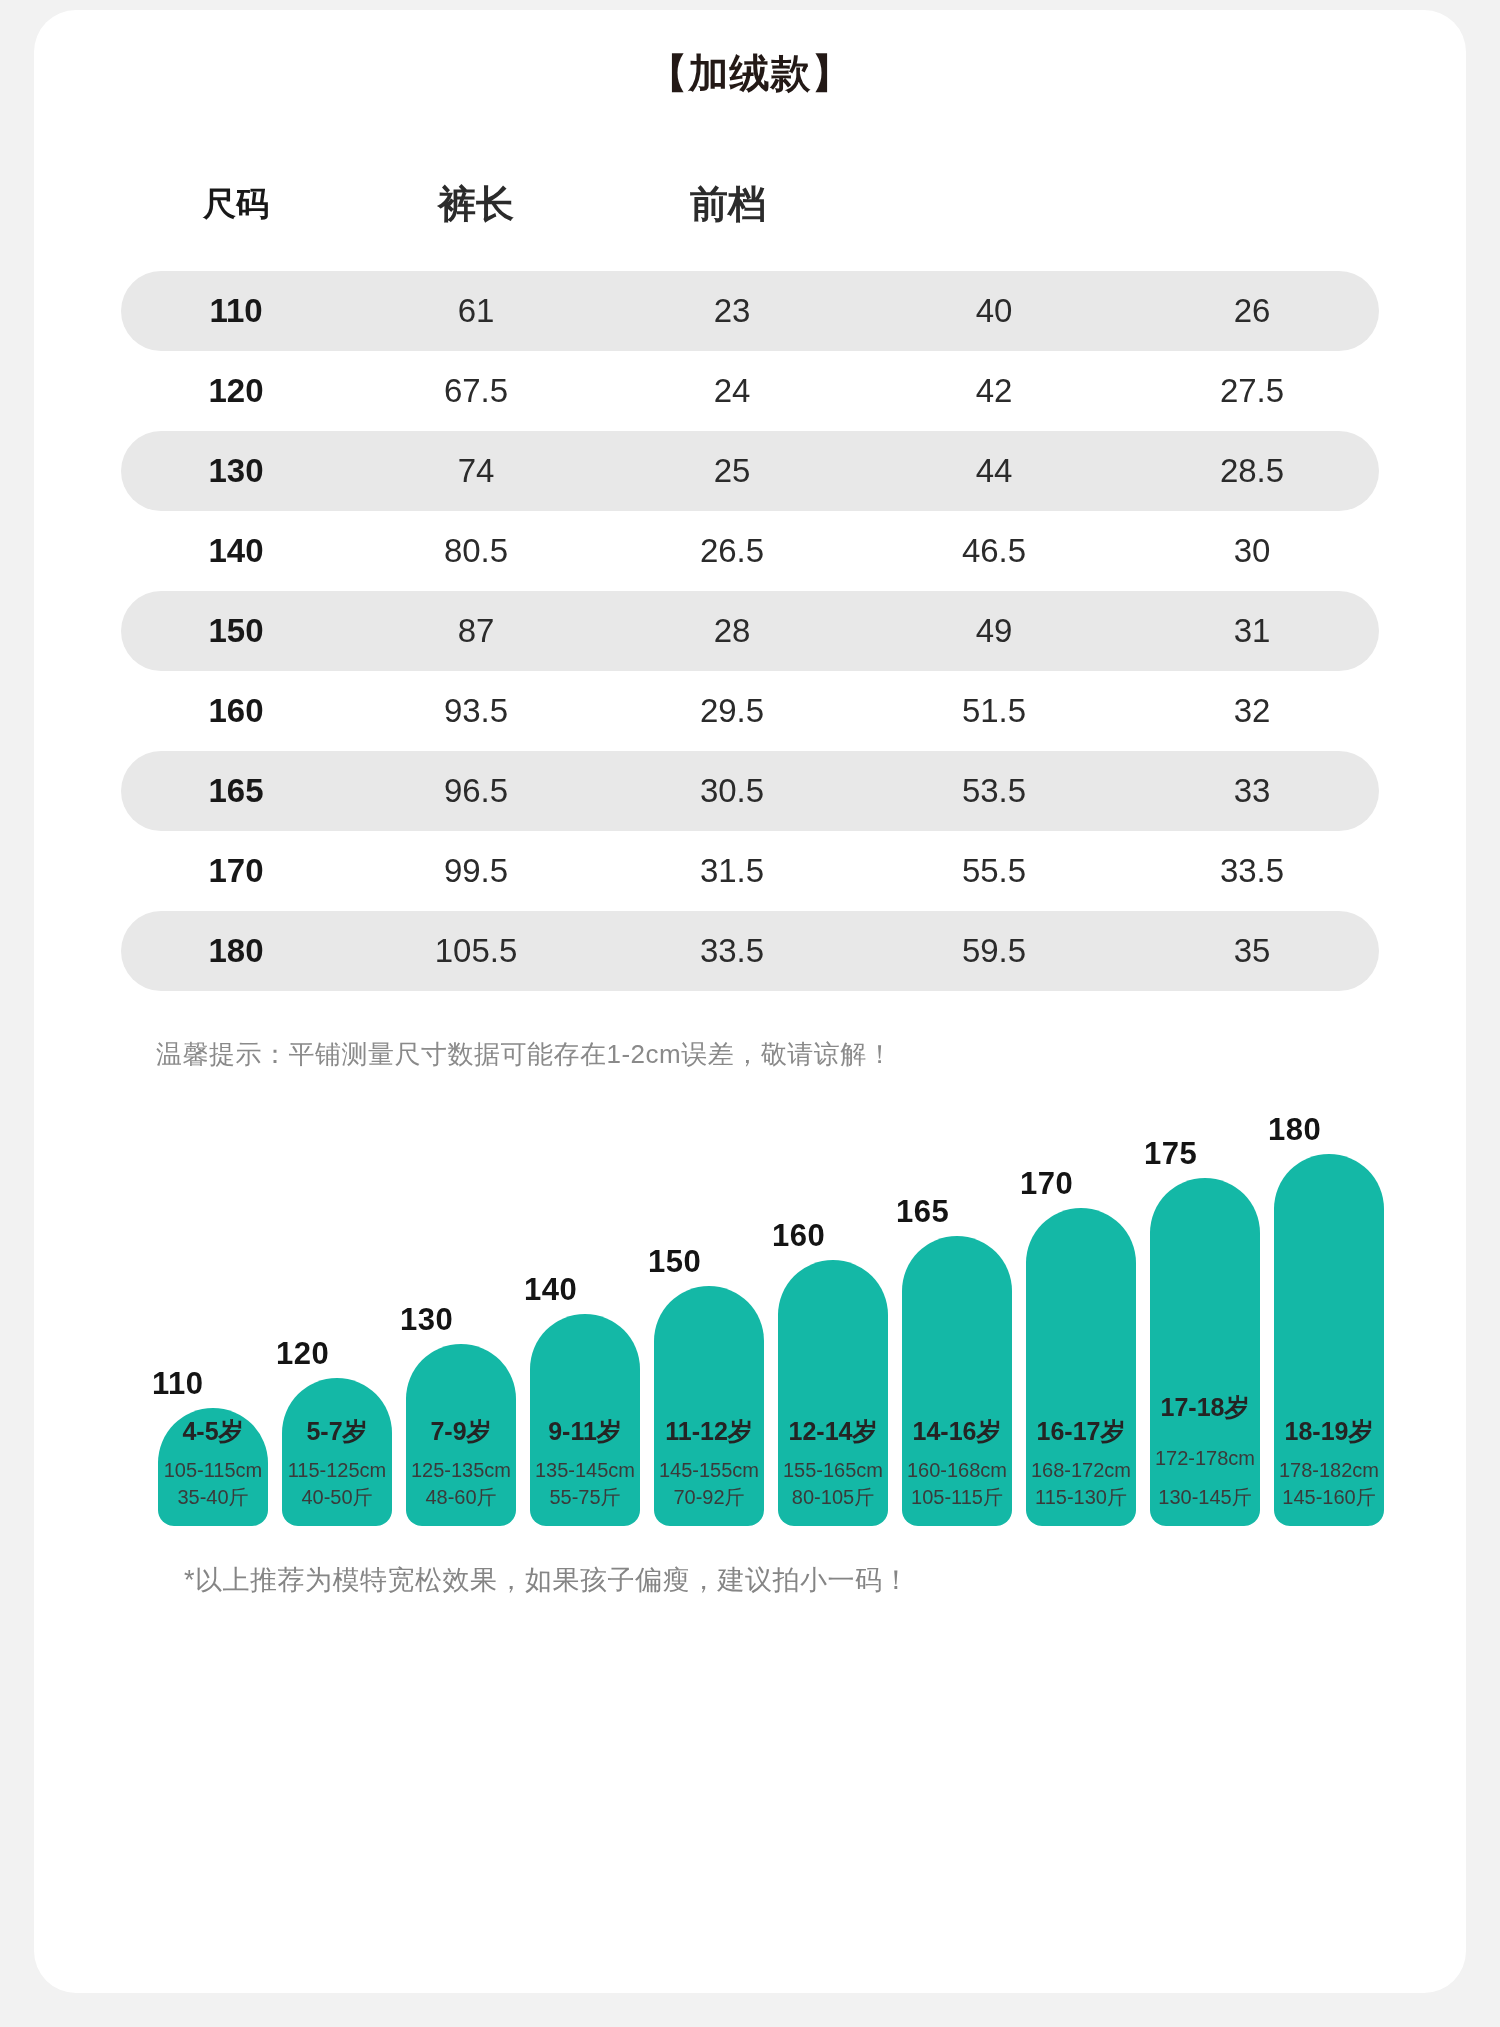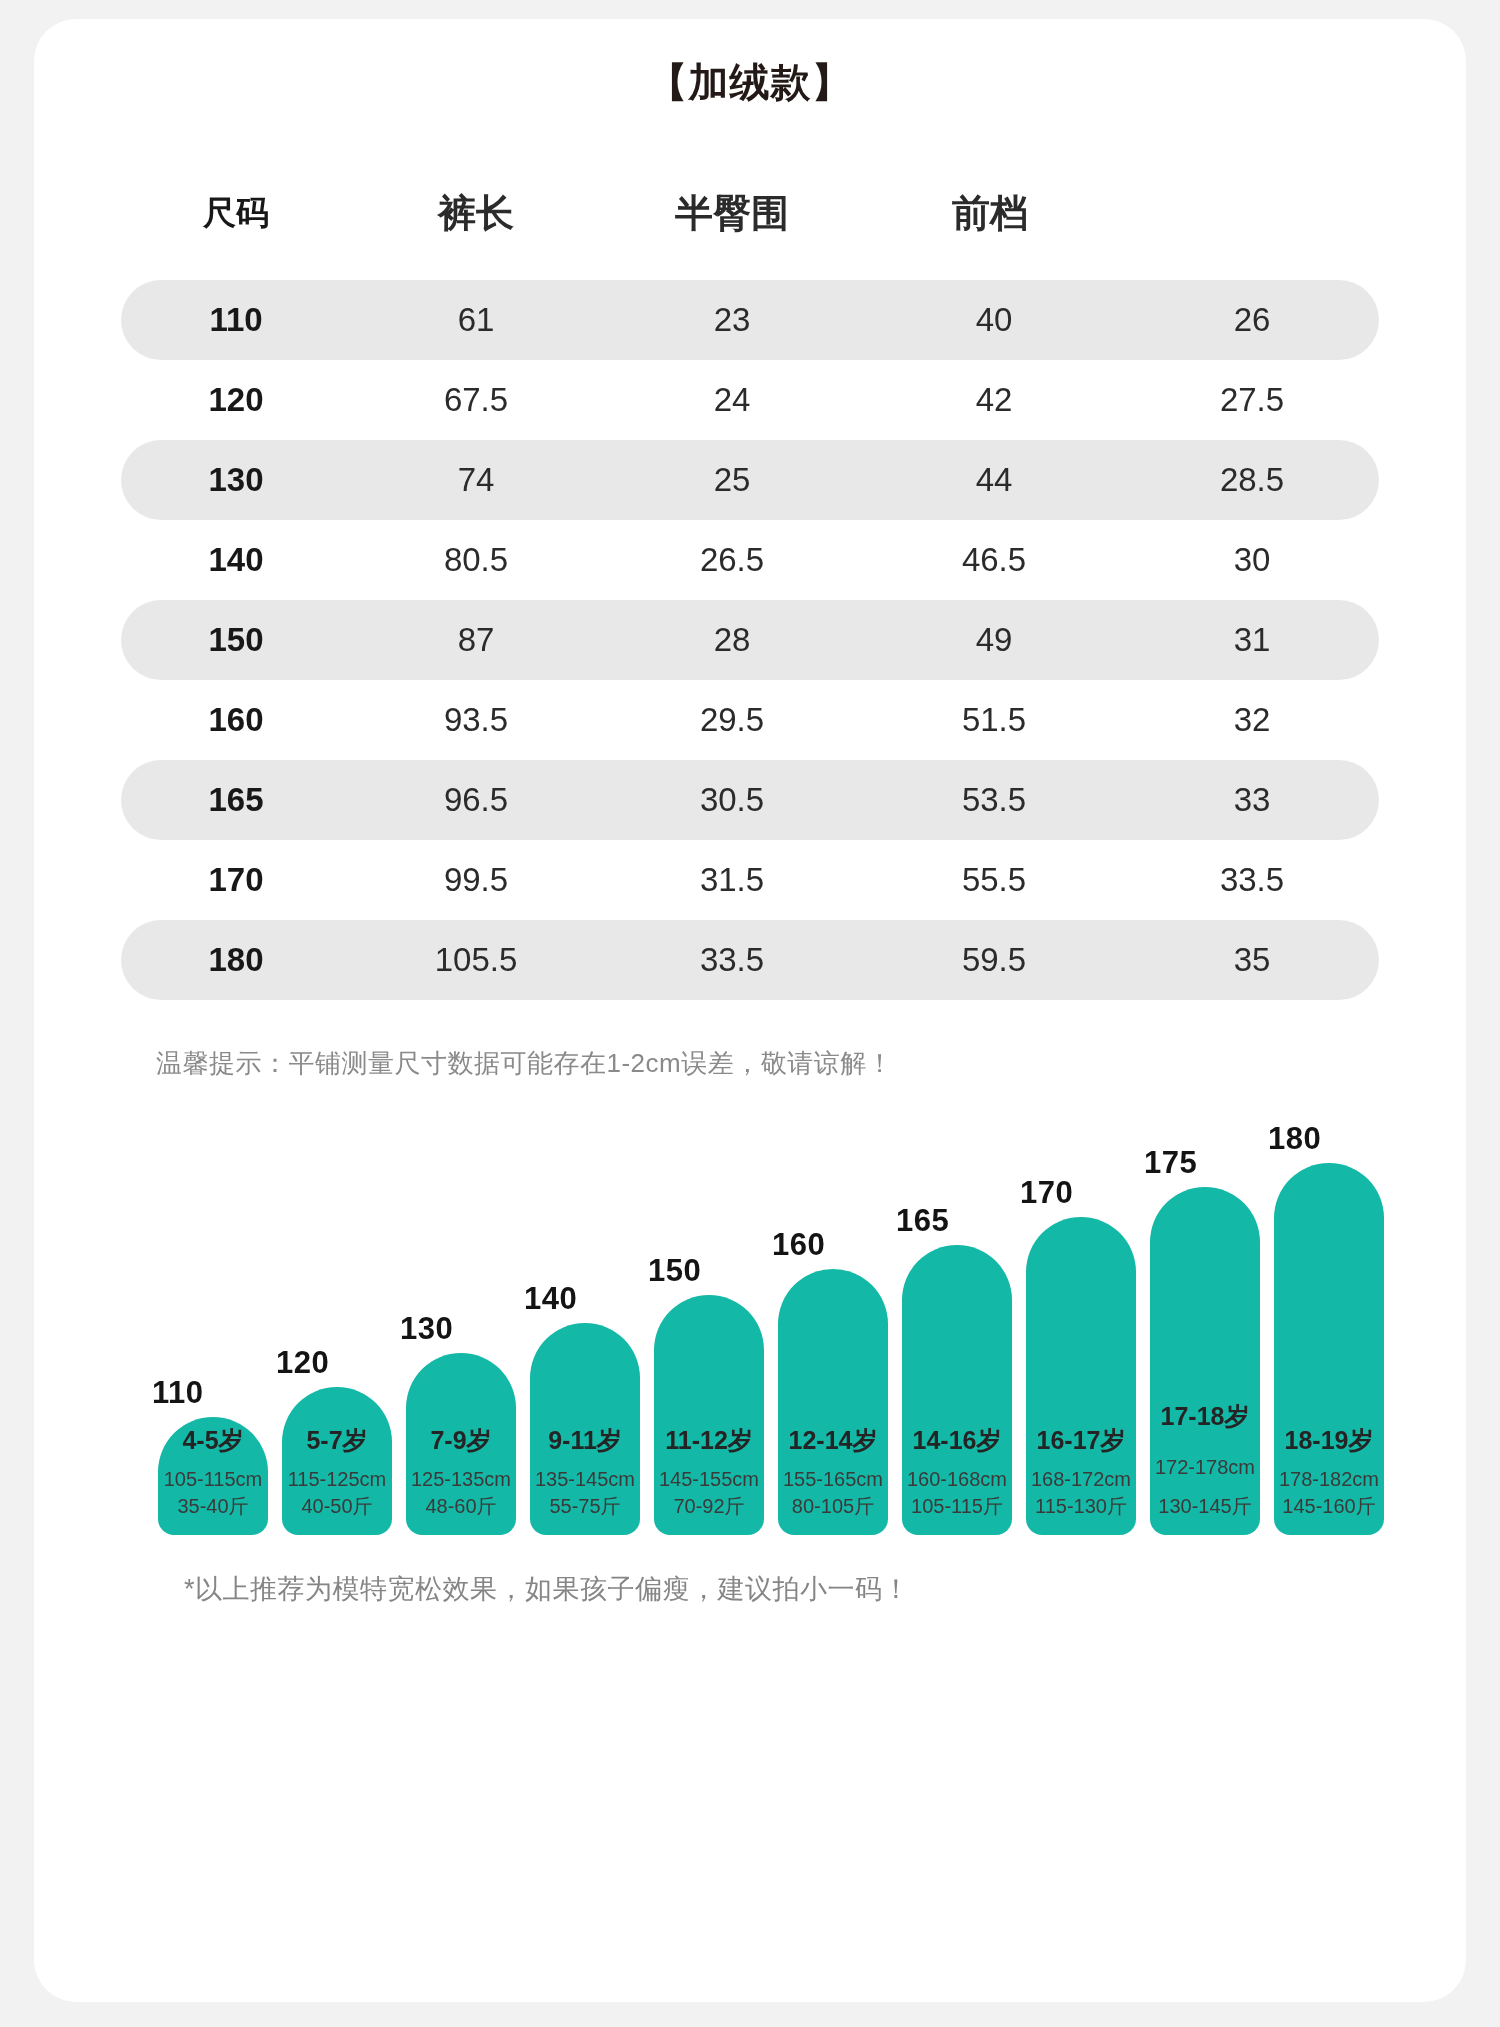--- a/index.html
+++ b/index.html
@@ -8,21 +8,21 @@
     width: 1500px;
     height: 2027px;
     background: #f2f2f2;
     font-family: "Liberation Sans", "DejaVu Sans", sans-serif;
     overflow: hidden;
   }
 
   .card {
     position: absolute;
     left: 34px;
-    top: 19px;
+    top: 10px;
     width: 1432px;
     height: 1983px;
     background: #ffffff;
     border-radius: 42px;
     overflow: hidden;
   }
 
   
   .title {
     text-align: center;
@@ -153,21 +153,20 @@
 <body>
 
 <div class="card">
 
   <div class="title">【加绒款】</div>
 
   <div class="size-table">
     <div class="row header">
       <div class="cell c0">尺码</div>
       <div class="cell c1">裤长</div>
-      <div class="cell c3">半臀围</div>
       <div class="cell c4">前档</div>
     </div>
 
     <div class="table-gap"></div>
 
     <div class="row shaded">
       <div class="cell c0">110</div>
       <div class="cell c1">61</div>
       <div class="cell c2">23</div>
       <div class="cell c3">40</div>

